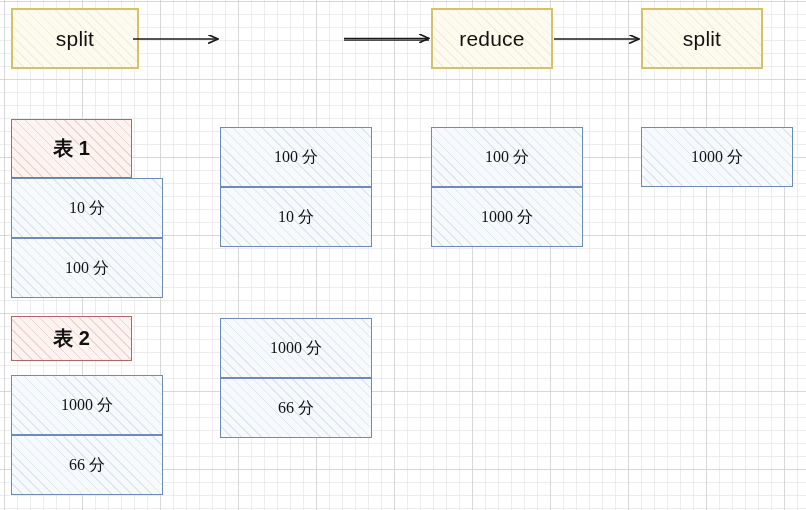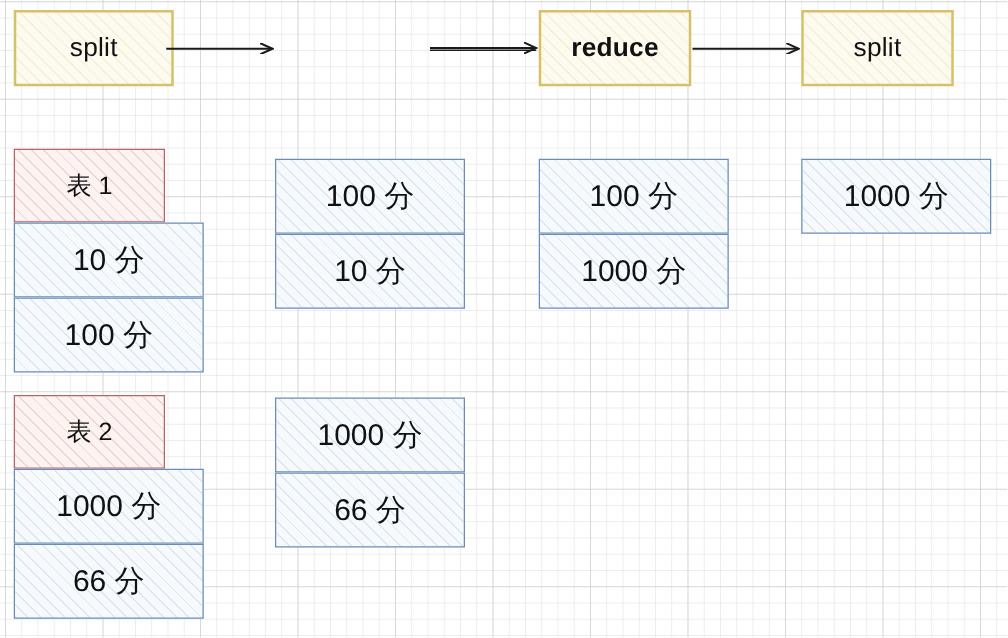--- a/index.html
+++ b/index.html
@@ -71,26 +71,28 @@
   }
 
   .stage-box {
     border: 2px solid #d6c06a;
     font-size: 21px;
     letter-spacing: 0.2px;
   }
 
   .data-box {
     border: 1.6px solid #6b8cb8;
-    font-size: 24px;
+    font-size: 16px;
+    font-family: Liberation Serif, serif;
   }
 
   .table-header {
     border: 1.6px solid #b5646a;
     font-size: 20px;
+    font-weight: bold;
   }
 
   .arrow-layer {
     position: absolute;
     left: 0;
     top: 0;
     width: 806px;
     height: 510px;
     pointer-events: none;
   }
@@ -98,21 +100,21 @@
 </head>
 <body>
 
 <div id="canvas">
 
   <div class="node stage-box hatch-yellow" style="left:11px; top:8px; width:128px; height:61px;">
     <span>split</span>
   </div>
 
 
-  <div class="node stage-box hatch-yellow" style="left:431px; top:8px; width:122px; height:61px;font-weight:bold;">
+  <div class="node stage-box hatch-yellow" style="left:431px; top:8px; width:122px; height:61px;">
     <span>reduce</span>
   </div>
 
   <div class="node stage-box hatch-yellow" style="left:641px; top:8px; width:122px; height:61px;">
     <span>split</span>
   </div>
 
   <svg class="arrow-layer" viewBox="0 0 806 510" width="806" height="510">
     <defs>
       <marker id="ah" markerWidth="11" markerHeight="9" refX="10" refY="4.5" orient="auto" markerUnits="userSpaceOnUse">
@@ -128,21 +130,21 @@
   <div class="node table-header hatch-red" style="left:11px; top:119px; width:121px; height:59px;">
     <span>表 1</span>
   </div>
   <div class="node data-box hatch-blue" style="left:11px; top:178px; width:152px; height:60px;">
     <span>10 分</span>
   </div>
   <div class="node data-box hatch-blue" style="left:11px; top:238px; width:152px; height:60px;">
     <span>100 分</span>
   </div>
 
-  <div class="node table-header hatch-red" style="left:11px; top:316px; width:121px; height:59px;align-items:center;">
+  <div class="node table-header hatch-red" style="left:11px; top:316px; width:121px; height:45px;align-items:center;">
     <span>表 2</span>
   </div>
   <div class="node data-box hatch-blue" style="left:11px; top:375px; width:152px; height:60px;">
     <span>1000 分</span>
   </div>
   <div class="node data-box hatch-blue" style="left:11px; top:435px; width:152px; height:60px;">
     <span>66 分</span>
   </div>
 
   <div class="node data-box hatch-blue" style="left:220px; top:127px; width:152px; height:60px;">

